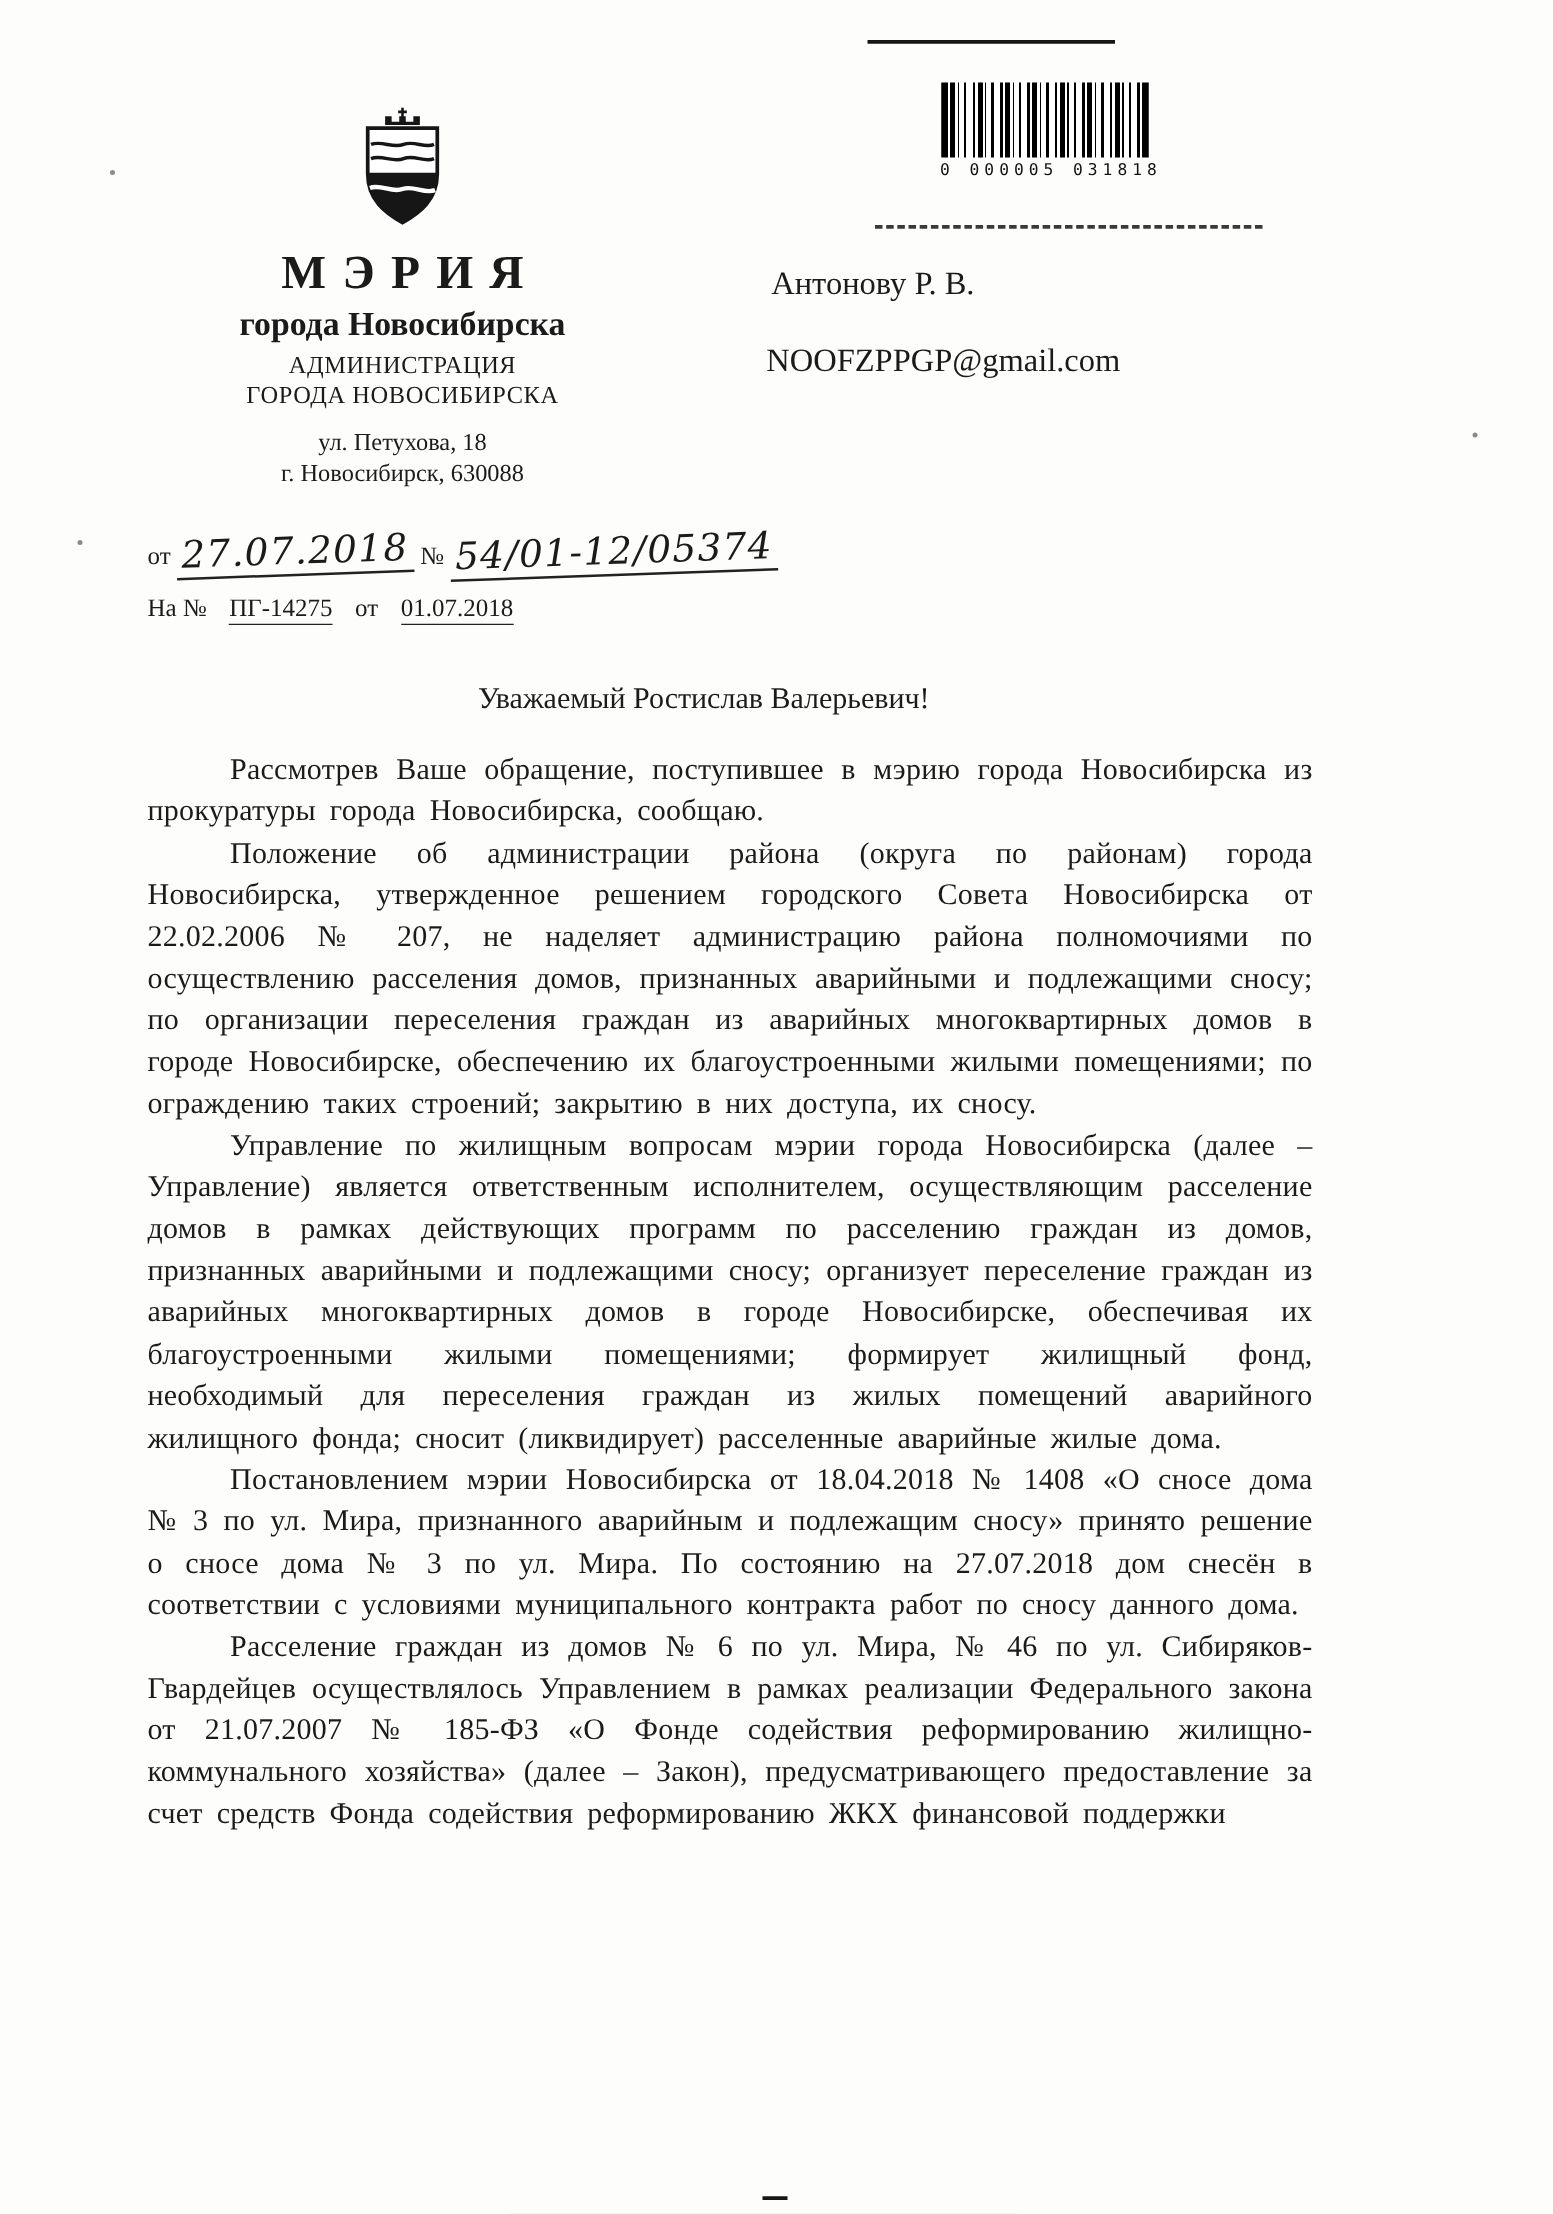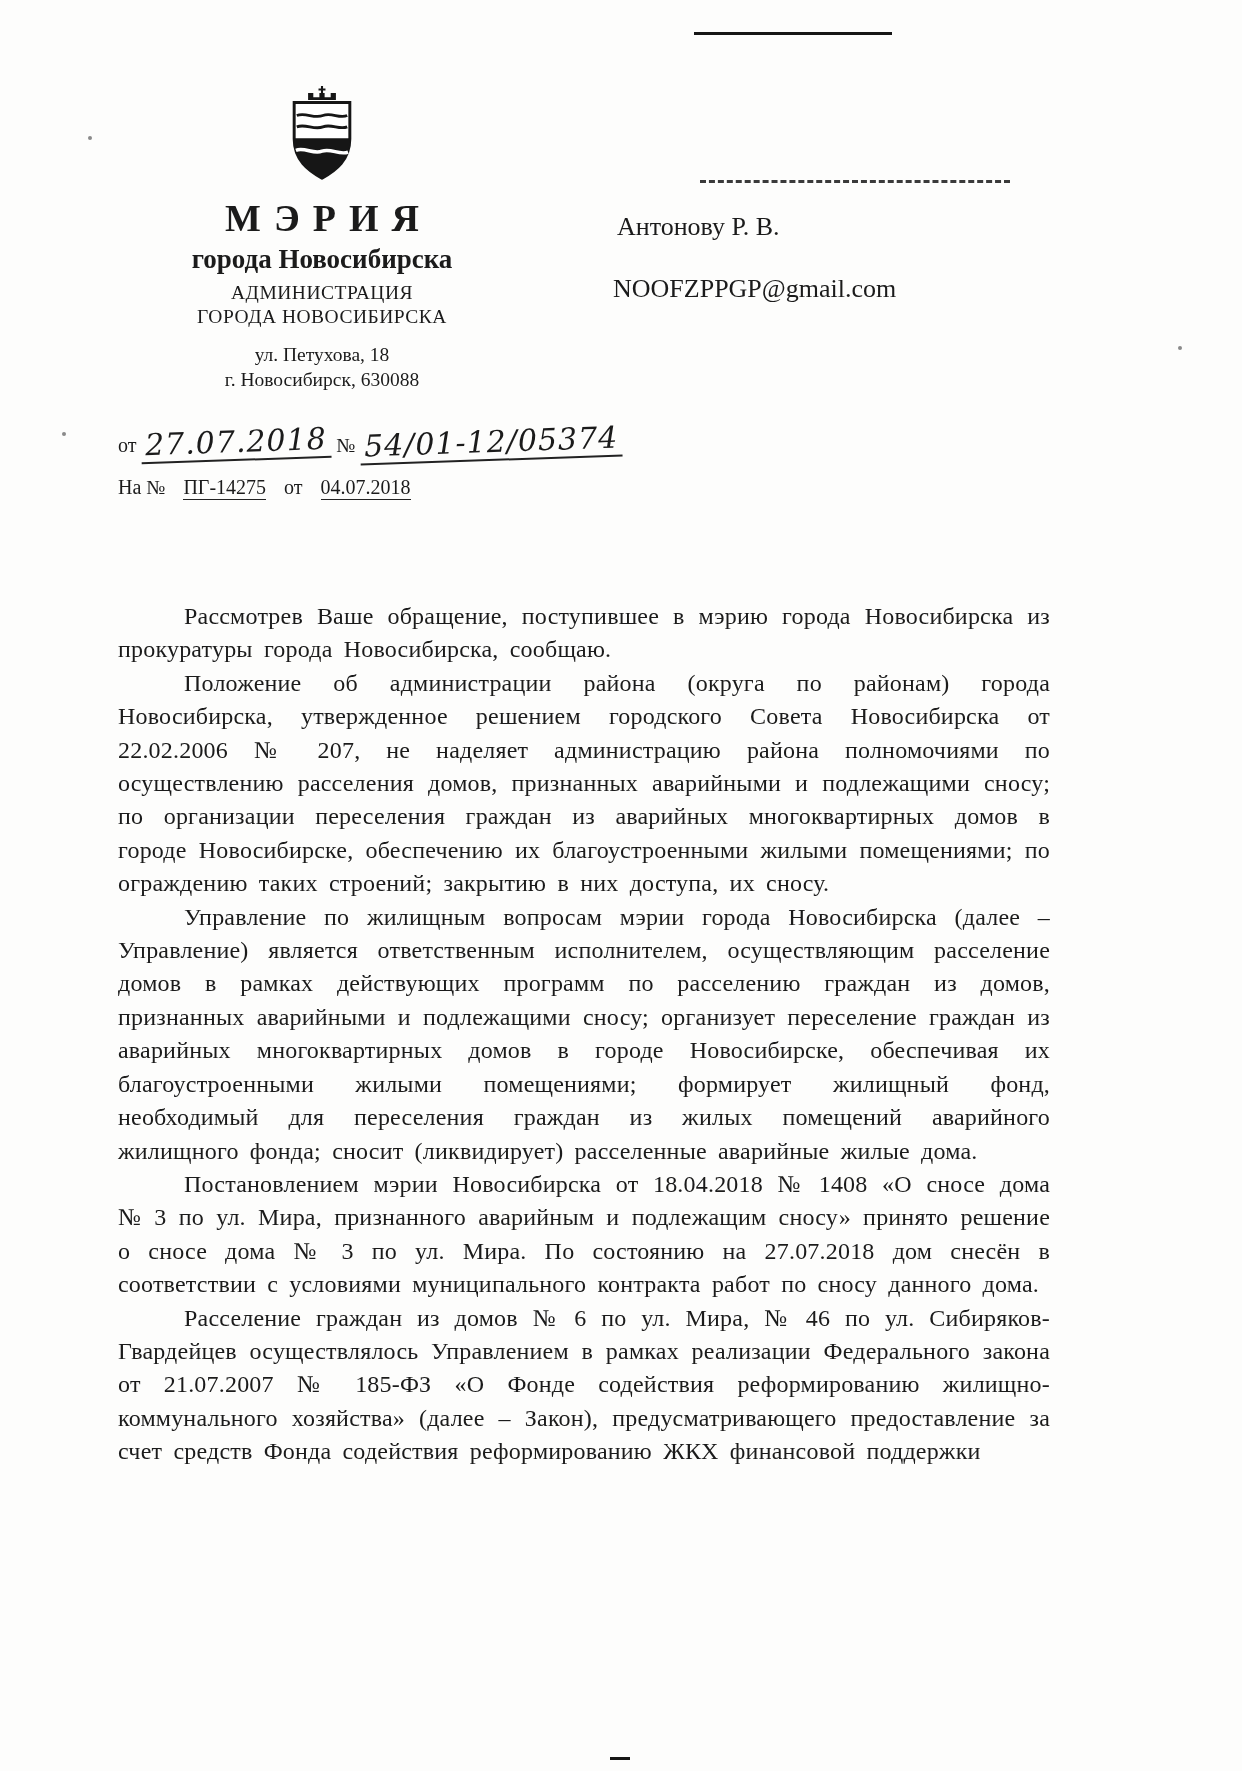--- a/index.html
+++ b/index.html
@@ -84,20 +84,24 @@
 
 <div class="page">
 
   <div class="artifact line-top"></div>
   <div class="artifact line-dashed"></div>
   <div class="artifact dash-bottom"></div>
   <div class="speck" style="left:88px; top:136px;"></div>
   <div class="speck" style="left:62px; top:432px;"></div>
   <div class="speck" style="left:1178px; top:346px;"></div>
 
+  <div class="barcode-wrap">
+    <div class="barcode-bars"></div>
+    <div class="barcode-num">0 000005 031818</div>
+  </div>
 
   <div class="letterhead">
     <svg class="crest" viewBox="0 0 100 115" aria-hidden="true">
       <path d="M50,0 v9 M46,4 h8" stroke="#161616" stroke-width="2.4" fill="none"></path>
       <path d="M34,16 v-8 h6 v5 h7 v-5 h6 v5 h7 v-5 h6 v8 z" fill="#161616"></path>
       <path d="M18,19 H82 V61 C82,85 66,97 50,106 C34,97 18,85 18,61 Z" fill="#ffffff" stroke="#161616" stroke-width="3.4"></path>
       <path d="M18,60 C18,85 34,97 50,106 C66,97 82,85 82,60 Z" fill="#161616"></path>
       <path d="M20,74 C30,70 40,79 50,75 C60,71 70,80 80,76" stroke="#ffffff" stroke-width="4" fill="none"></path>
       <path d="M21,34 C31,30 41,38 51,34 C61,30 70,38 79,34" stroke="#161616" stroke-width="3.2" fill="none"></path>
       <path d="M21,47 C31,43 41,51 51,47 C61,43 70,51 79,47" stroke="#161616" stroke-width="3.2" fill="none"></path>
@@ -117,26 +121,27 @@
     <span class="handwritten">54/01-12/05374</span>
   </div>
 
   <div class="reference">
     <span>На №</span>
     <span class="ref-sep"></span>
     <span class="underlined">ПГ-14275</span>
     <span class="ref-sep"></span>
     <span>от</span>
     <span class="ref-sep"></span>
-    <span class="underlined">04.07.2018</span>
+    <span class="underlined">01.07.2018</span>
   </div>
 
   <div class="recipient-name">Антонову Р. В.</div>
   <div class="recipient-email">NOOFZPPGP@gmail.com</div>
 
+  <div class="salutation">Уважаемый Ростислав Валерьевич!</div>
 
   <div class="body-text">
       <p>Рассмотрев Ваше обращение, поступившее в мэрию города Новосибирска из прокуратуры города Новосибирска, сообщаю.</p>
       <p>Положение об администрации района (округа по районам) города Новосибирска, утвержденное решением городского Совета Новосибирска от 22.02.2006 № 207, не наделяет администрацию района полномочиями по осуществлению расселения домов, признанных аварийными и подлежащими сносу; по организации переселения граждан из аварийных многоквартирных домов в городе Новосибирске, обеспечению их благоустроенными жилыми помещениями; по ограждению таких строений; закрытию в них доступа, их сносу.</p>
       <p>Управление по жилищным вопросам мэрии города Новосибирска (далее – Управление) является ответственным исполнителем, осуществляющим расселение домов в рамках действующих программ по расселению граждан из домов, признанных аварийными и подлежащими сносу; организует переселение граждан из аварийных многоквартирных домов в городе Новосибирске, обеспечивая их благоустроенными жилыми помещениями; формирует жилищный фонд, необходимый для переселения граждан из жилых помещений аварийного жилищного фонда; сносит (ликвидирует) расселенные аварийные жилые дома.</p>
       <p>Постановлением мэрии Новосибирска от 18.04.2018 № 1408 «О сносе дома № 3 по ул. Мира, признанного аварийным и подлежащим сносу» принято решение о сносе дома № 3 по ул. Мира. По состоянию на 27.07.2018 дом снесён в соответствии с условиями муниципального контракта работ по сносу данного дома.</p>
       <p>Расселение граждан из домов № 6 по ул. Мира, № 46 по ул. Сибиряков-Гвардейцев осуществлялось Управлением в рамках реализации Федерального закона от 21.07.2007 № 185-ФЗ «О Фонде содействия реформированию жилищно-коммунального хозяйства» (далее – Закон), предусматривающего предоставление за счет средств Фонда содействия реформированию ЖКХ финансовой поддержки</p>
     </div>
 
 </div>

